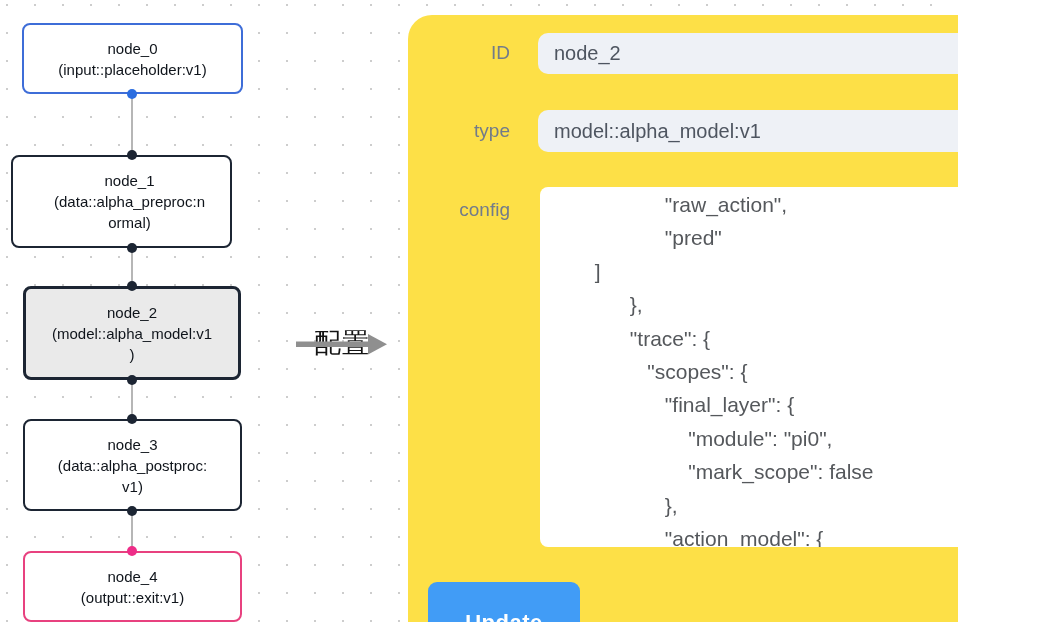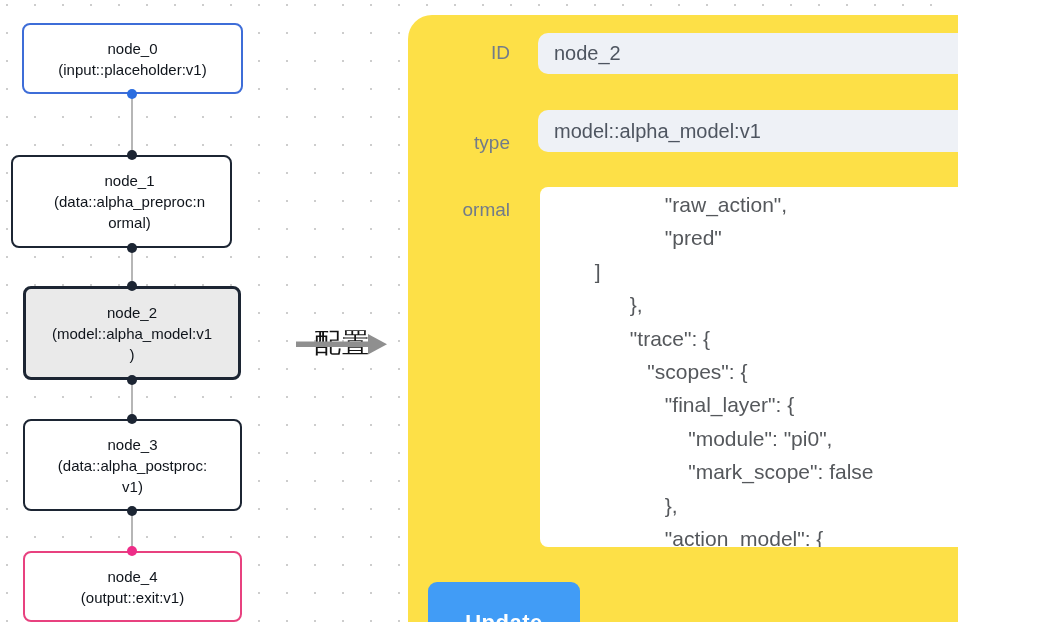--- a/index.html
+++ b/index.html
@@ -50,21 +50,21 @@
   
   .panel{
     position:absolute;left:408px;top:15px;width:639px;height:607px;
     background:#fde047;border-radius:24px 24px 0 0;overflow:hidden;
   }
   .flabel{
     position:absolute;left:0;width:102px;text-align:right;
     color:#727b8a;font-size:19px;line-height:20px;
   }
   .l-id{top:28px;}
-  .l-type{top:118px;}
+  .l-type{top:106px;}
   .l-config{top:185px;}
   .tinput{
     position:absolute;left:130px;width:492px;height:41px;box-sizing:border-box;
     background:#eef1f6;border:none;outline:none;border-radius:10px;
     font-family:"Liberation Sans","DejaVu Sans",sans-serif;
     font-size:20px;color:#4e5560;padding:0 16px;
   }
   .i-id{top:18px;}
   .i-type{top:95px;height:42px;}
   .config-box{
@@ -149,21 +149,21 @@
     <polygon points="72,0 91,10.3 72,20.6" fill="#8f8f8f"></polygon>
   </svg>
 
   <div class="panel">
     <div class="flabel l-id">ID</div>
     <input class="tinput i-id" type="text" value="node_2" style="">
 
     <div class="flabel l-type">type</div>
     <input class="tinput i-type" type="text" value="model::alpha_model:v1" style="">
 
-    <div class="flabel l-config">ormal</div>
+    <div class="flabel l-config">config</div>
     <div class="config-box">
       <div class="config-text">                   "raw_action",
                    "pred"
        ]
              },
              "trace": {
                 "scopes": {
                    "final_layer": {
                        "module": "pi0",
                        "mark_scope": false

